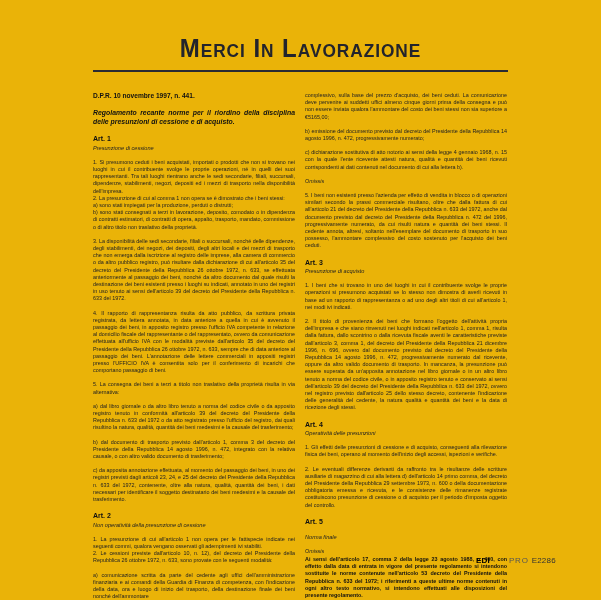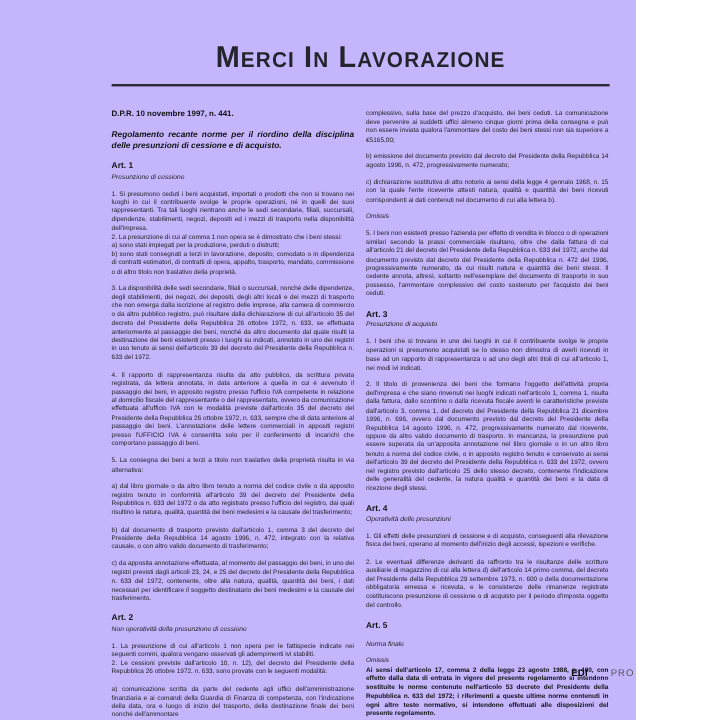--- a/index.html
+++ b/index.html
@@ -1,17 +1,17 @@
 <!DOCTYPE html>
 <html><head>
 <meta charset="utf-8">
 <style>
   html, body { margin:0; padding:0; background:#ffffff; }
   .page {
-    position:relative; width:530px; height:600px; background:#c4b5fd;
+    position:relative; width:601px; height:600px; background:#eab308;
     font-family:"Liberation Sans", sans-serif; color:#1c1c1c; overflow:hidden;
   }
   .content { position:absolute; left:93px; top:28px; width:415px; }
   .title {
     margin:0; text-align:center; font-variant:small-caps; font-weight:bold;
     font-size:25px; letter-spacing:1px; color:#23242c; line-height:40px;
     transform:scaleX(0.96); transform-origin:center;
   }
   .rule { border:0; border-top:2.2px solid #2a2b33; margin:2px 0 0 0; }
   .columns { display:flex; gap:10px; margin-top:20px; }

